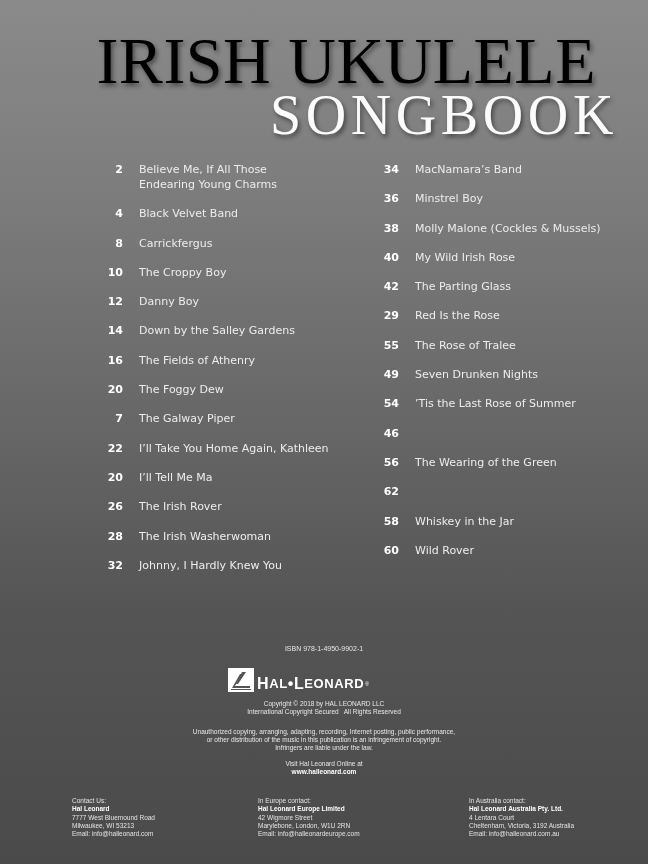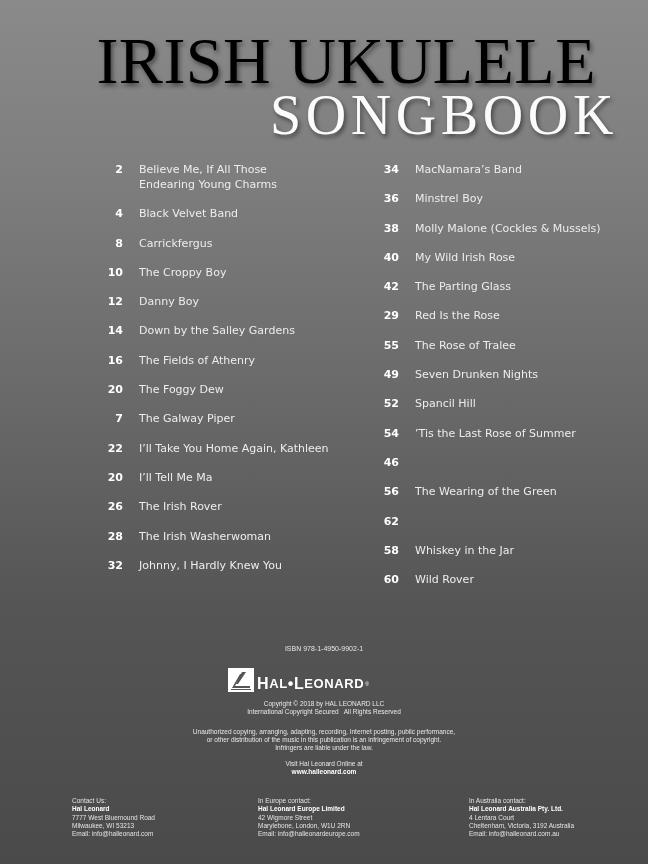--- a/index.html
+++ b/index.html
@@ -163,24 +163,20 @@
       <span class="num">29</span>
       <span class="name">Red Is the Rose</span>
     </div>
   <div class="row">
       <span class="num">55</span>
       <span class="name">The Rose of Tralee</span>
     </div>
   <div class="row">
       <span class="num">49</span>
       <span class="name">Seven Drunken Nights</span>
-    </div>
-  <div class="row">
-      <span class="num">52</span>
-      <span class="name">Spancil Hill</span>
     </div>
   <div class="row">
       <span class="num">54</span>
       <span class="name">’Tis the Last Rose of Summer</span>
     </div>
   <div class="row two">
     <span class="num">46</span>
   </div>
   <div class="row">
       <span class="num">56</span>

